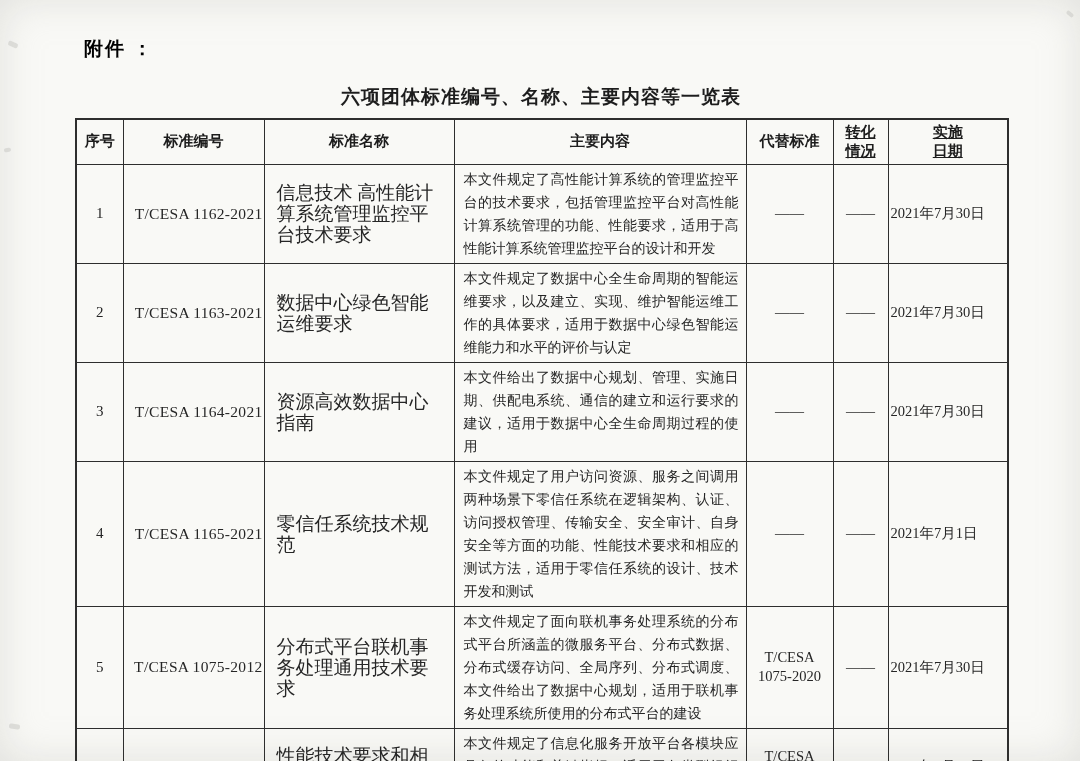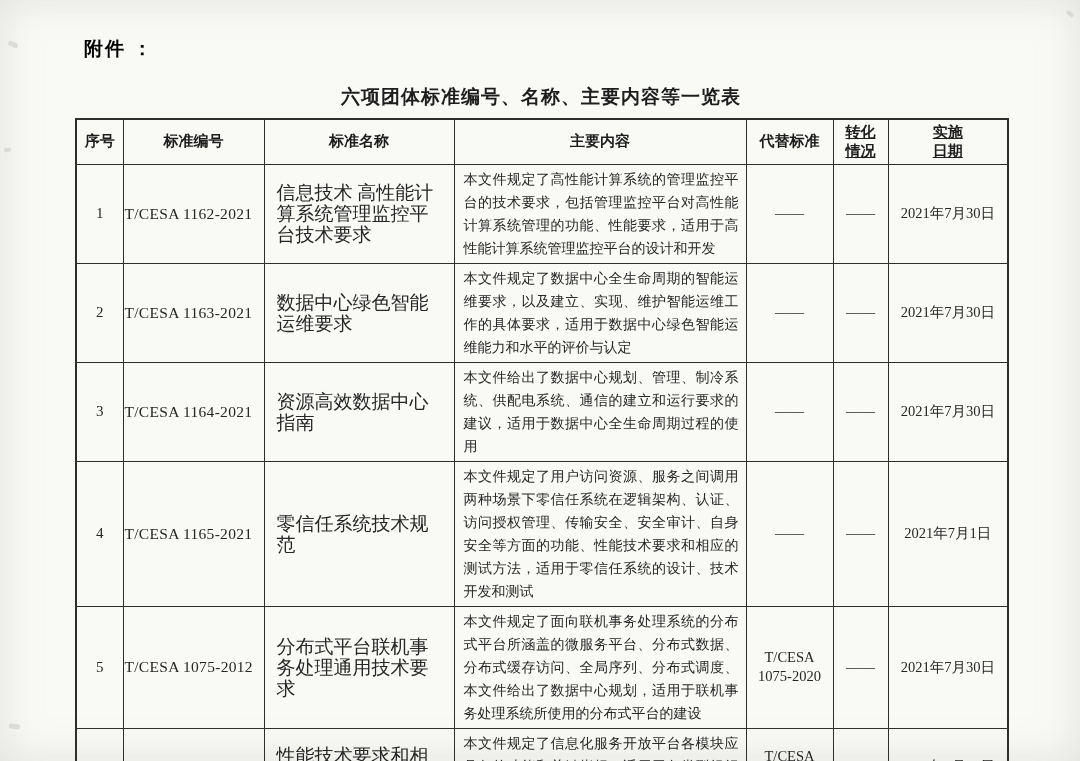--- a/index.html
+++ b/index.html
@@ -70,21 +70,21 @@
   tbody tr:nth-child(2) { height: 85px; }
   tbody tr:nth-child(3) { height: 82px; }
   tbody tr:nth-child(4) { height: 105px; }
   tbody tr:nth-child(5) { height: 112px; }
   tbody tr:nth-child(6) { height: 65px; }
   td.seq {
     text-align: center;
     font-size: 15px;
   }
   td.code {
-    text-align: left;
+    text-align: right;
     font-size: 15.5px;
     letter-spacing: 0.3px;
     white-space: nowrap;
   }
   td.name {
     text-align: left;
     font-size: 19px;
     line-height: 21px;
     padding: 2px 10px 2px 12px;
   }
@@ -99,21 +99,21 @@
     font-size: 14.5px;
     line-height: 19px;
     padding: 2px 3px;
   }
   td.conversion {
     text-align: center;
     font-size: 14.5px;
     padding: 2px 2px;
   }
   td.date {
-    text-align: center;
+    text-align: left;
     font-size: 14.5px;
     white-space: nowrap;
     padding: 2px 2px;
   }
   .wrap-2 {
     display: inline-block;
     width: 2.3em;
     line-height: 19px;
     text-decoration: underline;
   }
@@ -178,21 +178,21 @@
       <td class="name">数据中心绿色智能运维要求</td>
       <td class="content">本文件规定了数据中心全生命周期的智能运维要求，以及建立、实现、维护智能运维工作的具体要求，适用于数据中心绿色智能运维能力和水平的评价与认定</td>
       <td class="replaces">——</td>
       <td class="conversion">——</td>
       <td class="date">2021年7月30日</td>
     </tr>
     <tr>
       <td class="seq">3</td>
       <td class="code">T/CESA 1164-2021</td>
       <td class="name">资源高效数据中心指南</td>
-      <td class="content">本文件给出了数据中心规划、管理、制冷系统、供配电系统、通信的建立和运行要求的建议，适用于数据中心全生命周期过程的使用</td>
+      <td class="content">本文件给出了数据中心规划、管理、实施日期、供配电系统、通信的建立和运行要求的建议，适用于数据中心全生命周期过程的使用</td>
       <td class="replaces">——</td>
       <td class="conversion">——</td>
       <td class="date">2021年7月30日</td>
     </tr>
     <tr>
       <td class="seq">4</td>
       <td class="code">T/CESA 1165-2021</td>
       <td class="name">零信任系统技术规范</td>
       <td class="content">本文件规定了用户访问资源、服务之间调用两种场景下零信任系统在逻辑架构、认证、访问授权管理、传输安全、安全审计、自身安全等方面的功能、性能技术要求和相应的测试方法，适用于零信任系统的设计、技术开发和测试</td>
       <td class="replaces">——</td>

